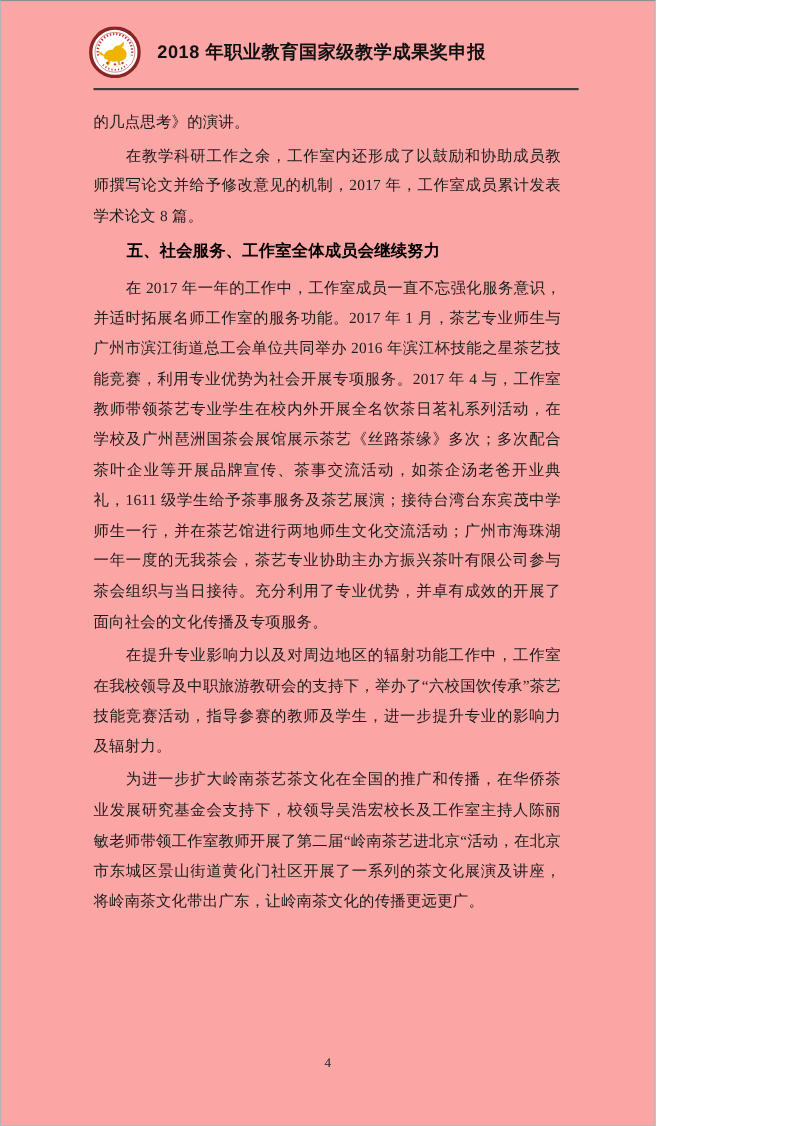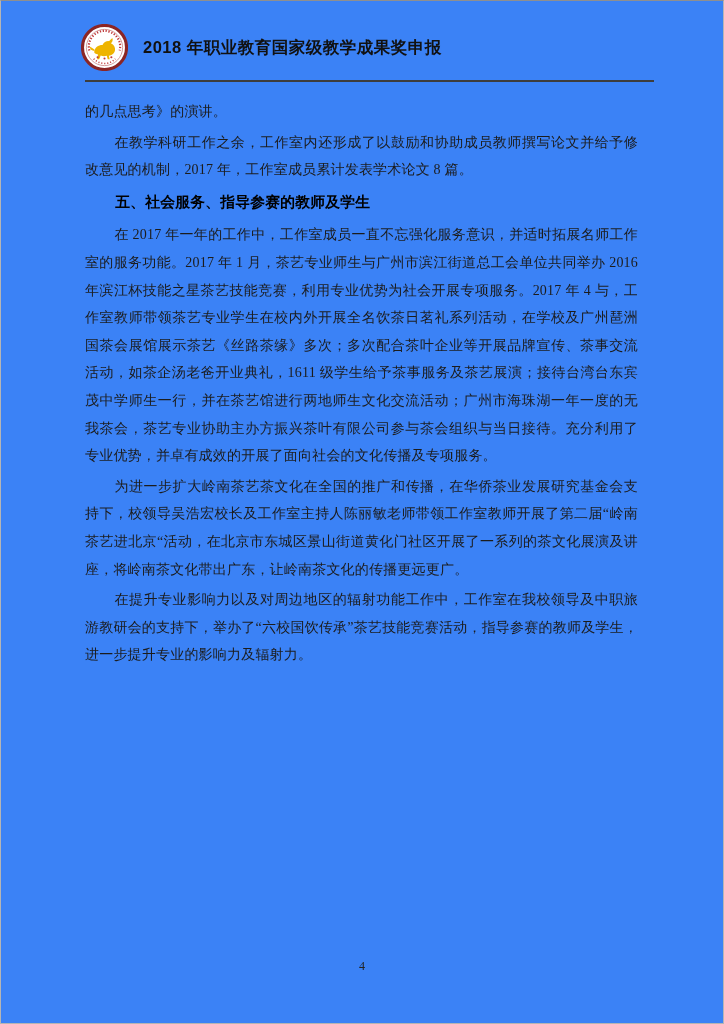--- a/index.html
+++ b/index.html
@@ -2,24 +2,24 @@
 <html><head>
 <meta charset="utf-8">
 <style>
   html, body {
     margin: 0;
     padding: 0;
     background: #ffffff;
   }
   .page {
     position: relative;
-    width: 724px;
+    width: 596px;
     height: 1024px;
     box-sizing: border-box;
-    background: #3b82f6;
+    background: #fca5a5;
     border: 1px solid #b5b5b5;
     border-top-color: #8f8f8f;
     font-family: "Liberation Serif", serif;
     overflow: hidden;
   }
   .header {
     display: flex;
     align-items: center;
     gap: 15px;
     padding: 23px 70px 0 80px;
@@ -103,21 +103,21 @@
       </svg>
     </div>
     <div class="doc-title">2018 年职业教育国家级教学成果奖申报</div>
   </div>
 
   <div class="header-rule"></div>
 
   <div class="content">
     <p>的几点思考》的演讲。</p>
     <p class="indent">在教学科研工作之余，工作室内还形成了以鼓励和协助成员教师撰写论文并给予修改意见的机制，2017 年，工作室成员累计发表学术论文 8 篇。</p>
-    <p class="heading">五、社会服务、指导参赛的教师及学生</p>
+    <p class="heading">五、社会服务、工作室全体成员会继续努力</p>
     <p class="indent">在 2017 年一年的工作中，工作室成员一直不忘强化服务意识，并适时拓展名师工作室的服务功能。2017 年 1 月，茶艺专业师生与广州市滨江街道总工会单位共同举办 2016 年滨江杯技能之星茶艺技能竞赛，利用专业优势为社会开展专项服务。2017 年 4 与，工作室教师带领茶艺专业学生在校内外开展全名饮茶日茗礼系列活动，在学校及广州琶洲国茶会展馆展示茶艺《丝路茶缘》多次；多次配合茶叶企业等开展品牌宣传、茶事交流活动，如茶企汤老爸开业典礼，1611 级学生给予茶事服务及茶艺展演；接待台湾台东宾茂中学师生一行，并在茶艺馆进行两地师生文化交流活动；广州市海珠湖一年一度的无我茶会，茶艺专业协助主办方振兴茶叶有限公司参与茶会组织与当日接待。充分利用了专业优势，并卓有成效的开展了面向社会的文化传播及专项服务。</p>
+    <p class="indent">在提升专业影响力以及对周边地区的辐射功能工作中，工作室在我校领导及中职旅游教研会的支持下，举办了“六校国饮传承”茶艺技能竞赛活动，指导参赛的教师及学生，进一步提升专业的影响力及辐射力。</p>
     <p class="indent">为进一步扩大岭南茶艺茶文化在全国的推广和传播，在华侨茶业发展研究基金会支持下，校领导吴浩宏校长及工作室主持人陈丽敏老师带领工作室教师开展了第二届“岭南茶艺进北京“活动，在北京市东城区景山街道黄化门社区开展了一系列的茶文化展演及讲座，将岭南茶文化带出广东，让岭南茶文化的传播更远更广。</p>
-    <p class="indent">在提升专业影响力以及对周边地区的辐射功能工作中，工作室在我校领导及中职旅游教研会的支持下，举办了“六校国饮传承”茶艺技能竞赛活动，指导参赛的教师及学生，进一步提升专业的影响力及辐射力。</p>
   </div>
 
   <div class="page-number">4</div>
 
 </div>
 
 </body></html>

